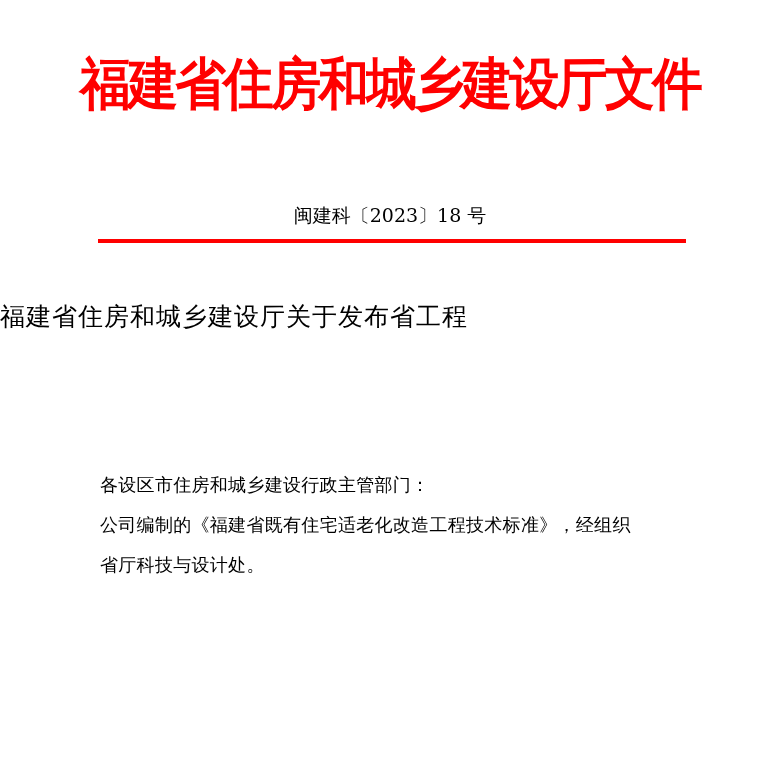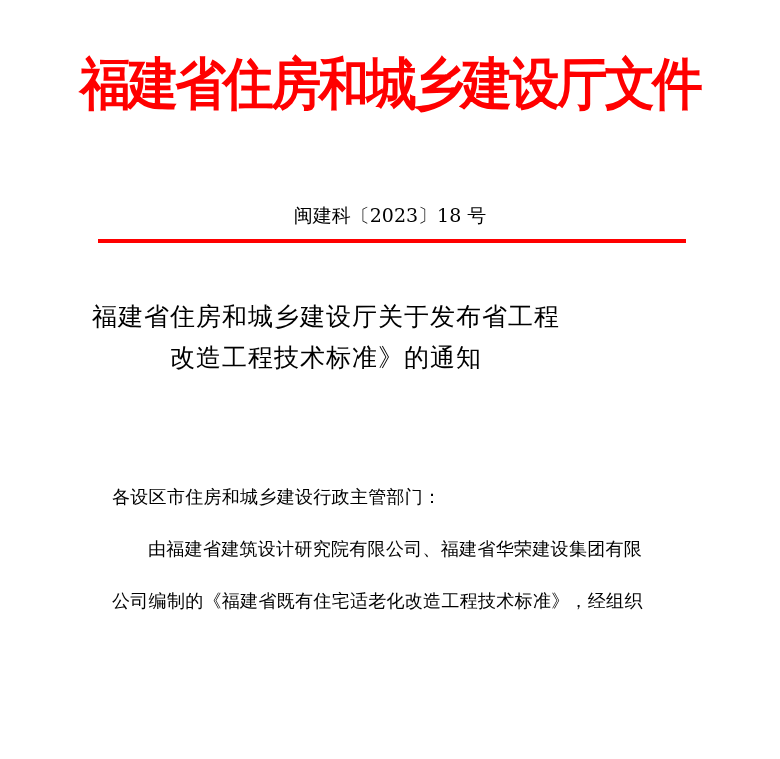--- a/index.html
+++ b/index.html
@@ -11,41 +11,40 @@
       transform: scaleX(0.9); transform-origin: center;
     }
     .docno {
       position: absolute; left: 0; top: 200px; width: 780px; text-align: center;
       font-family: "DejaVu Serif", serif; font-size: 19px; line-height: 30px;
     }
     .redline {
       position: absolute; left: 98px; top: 239px; width: 588px; height: 4px; background: #ff0000;
     }
     .title {
-      position: absolute; left: 0; top: 296px; width: 652px; text-align: center;
+      position: absolute; left: 0; top: 296px; width: 652px; 
       font-size: 25px; line-height: 41px; letter-spacing: 1px;
     }
     .body {
       position: absolute; left: 96px; top: 463px; width: 600px;
       font-size: 18px; line-height: 36px; letter-spacing: 0.3px;
     }
-    .body p { margin: 16px; }
+    .body p { margin: 4px; }
     .indent { text-indent: 36px; }
   </style>
 </head>
 <body>
 
 <div>
   <div class="masthead">福建省住房和城乡建设厅文件</div>
   <div class="docno">闽建科〔2023〕18 号</div>
   <div class="redline"></div>
 
   <div class="title">
     <div>福建省住房和城乡建设厅关于发布省工程</div>
-    <div>改造工程技术标准》的通知</div>
   </div>
 
   <div class="body">
     <p>各设区市住房和城乡建设行政主管部门：</p>
-    <p class="indent">由福建省建筑设计研究院有限公司、福建省华荣建设集团有限</p>
     <p>公司编制的《福建省既有住宅适老化改造工程技术标准》，经组织</p>
+    <p>省厅科技与设计处。</p>
   </div>
 </div>
 
 </body></html>

